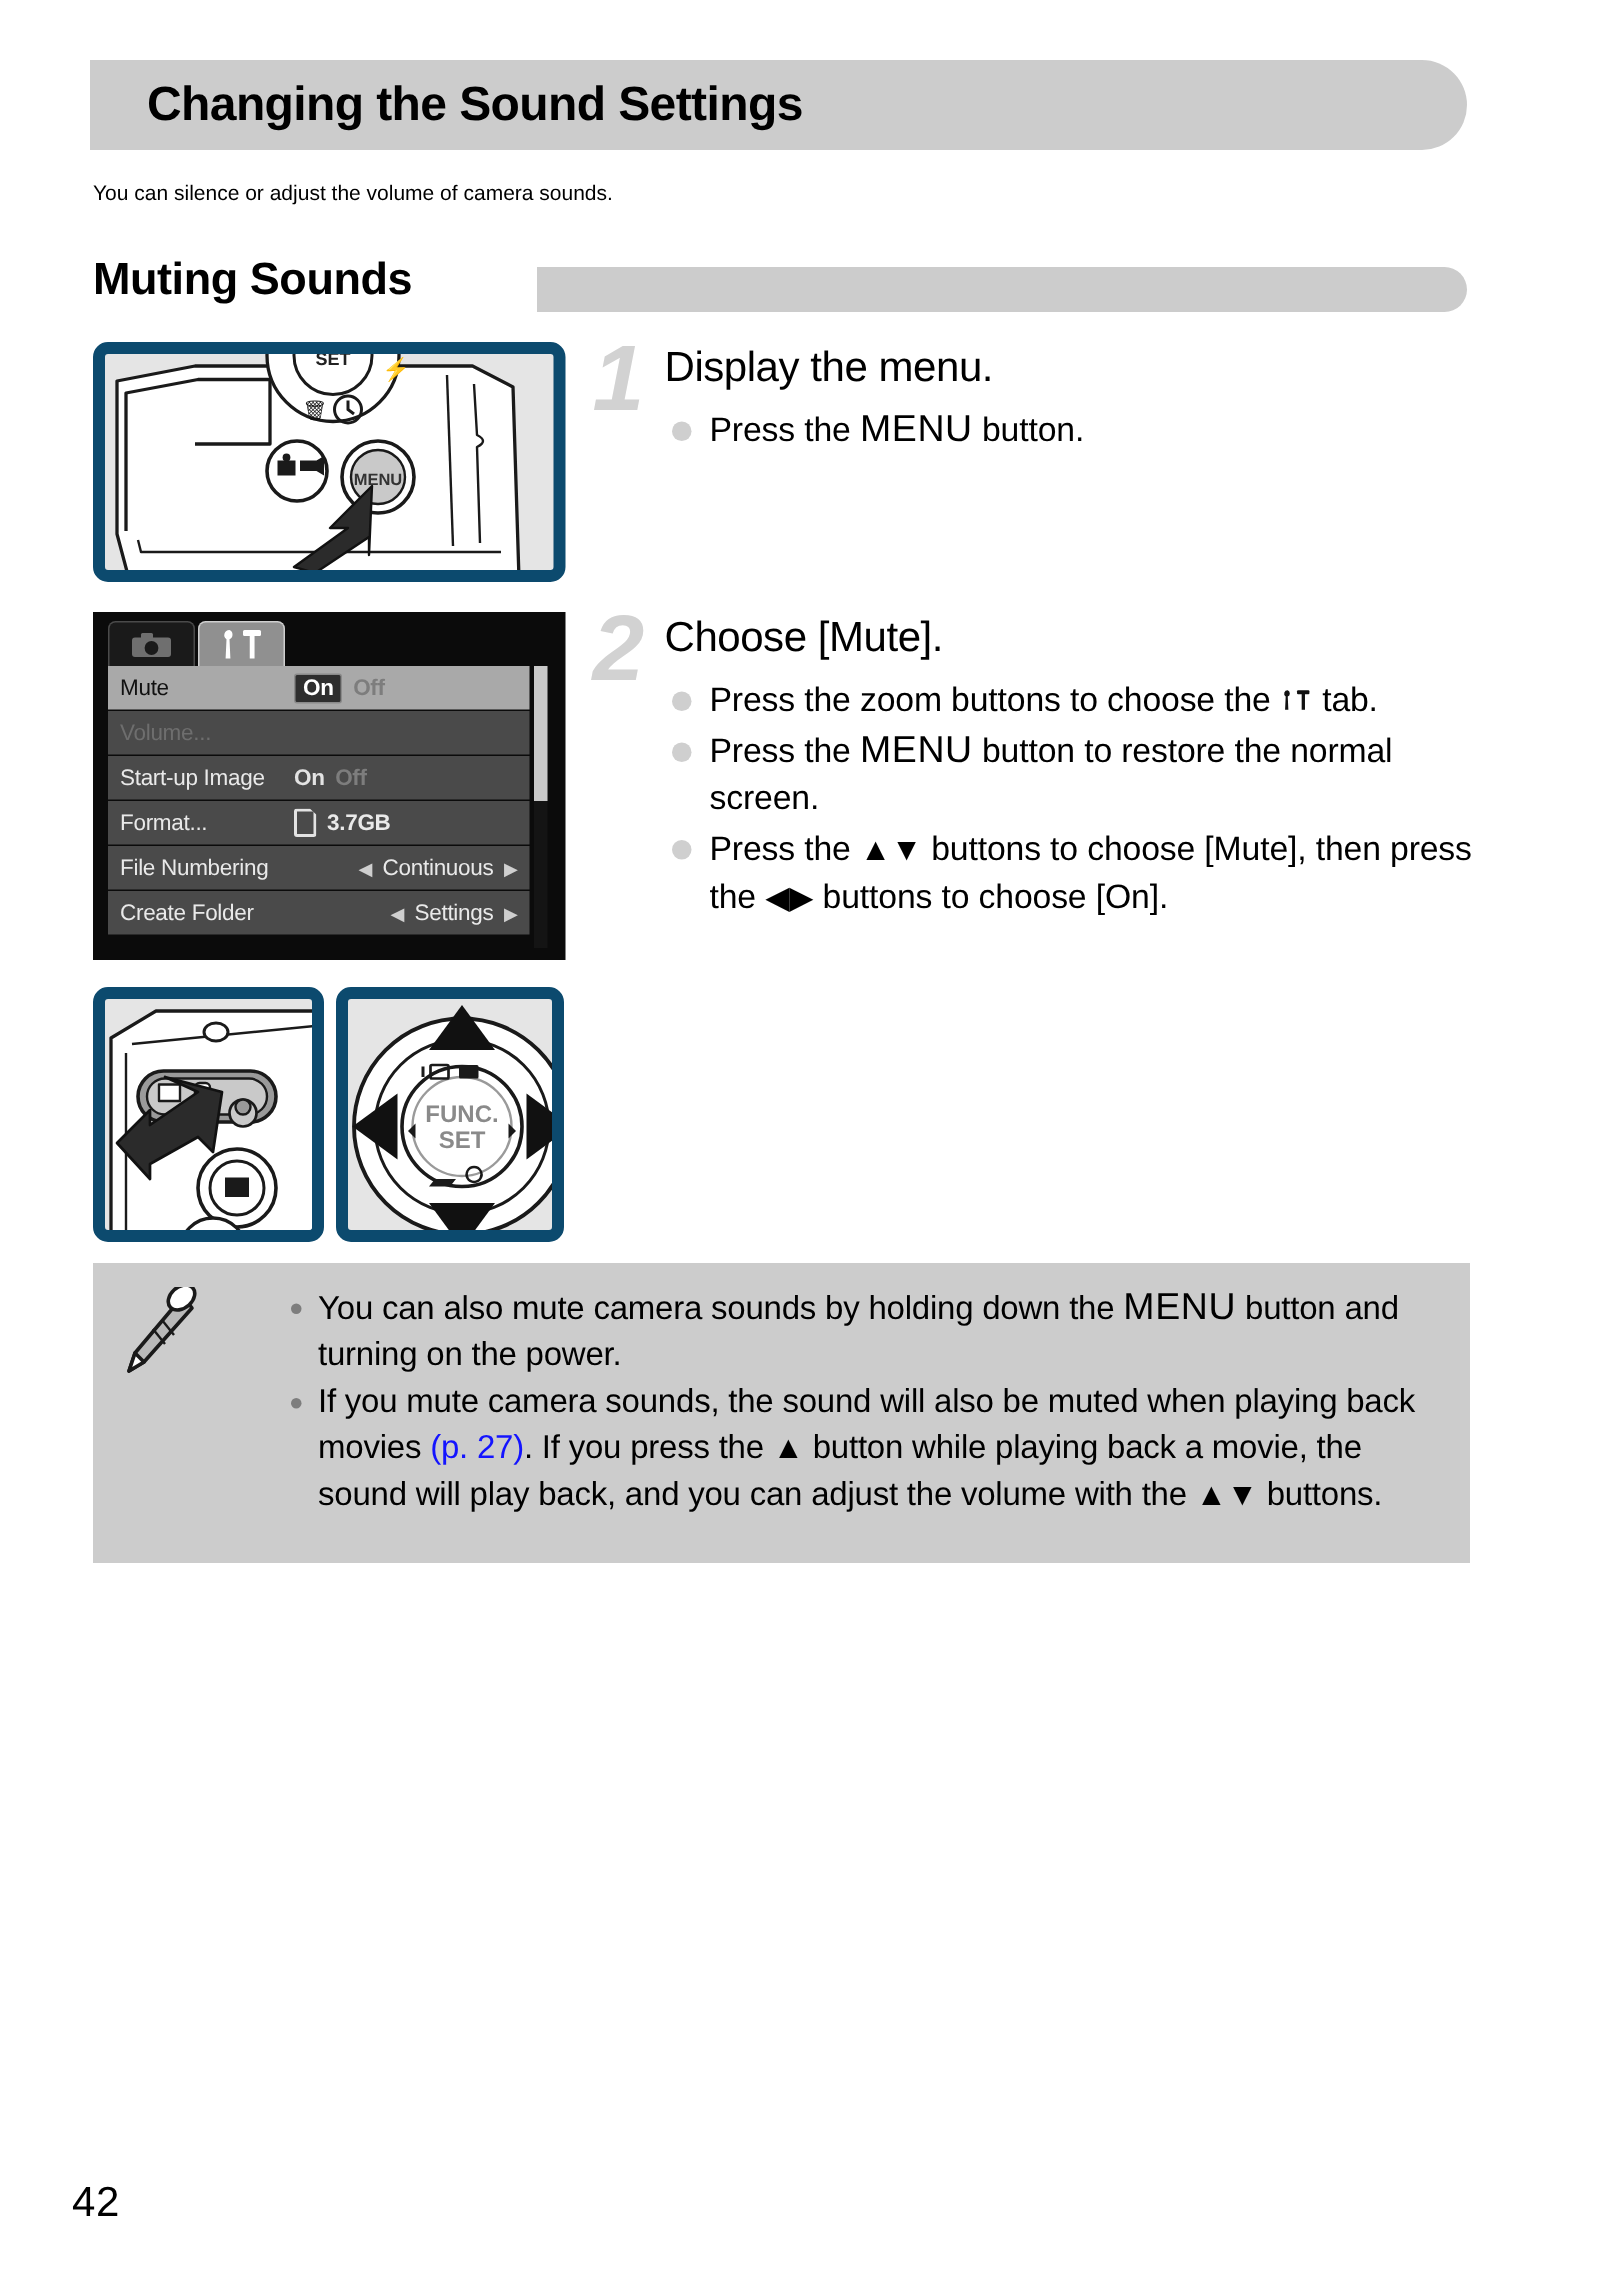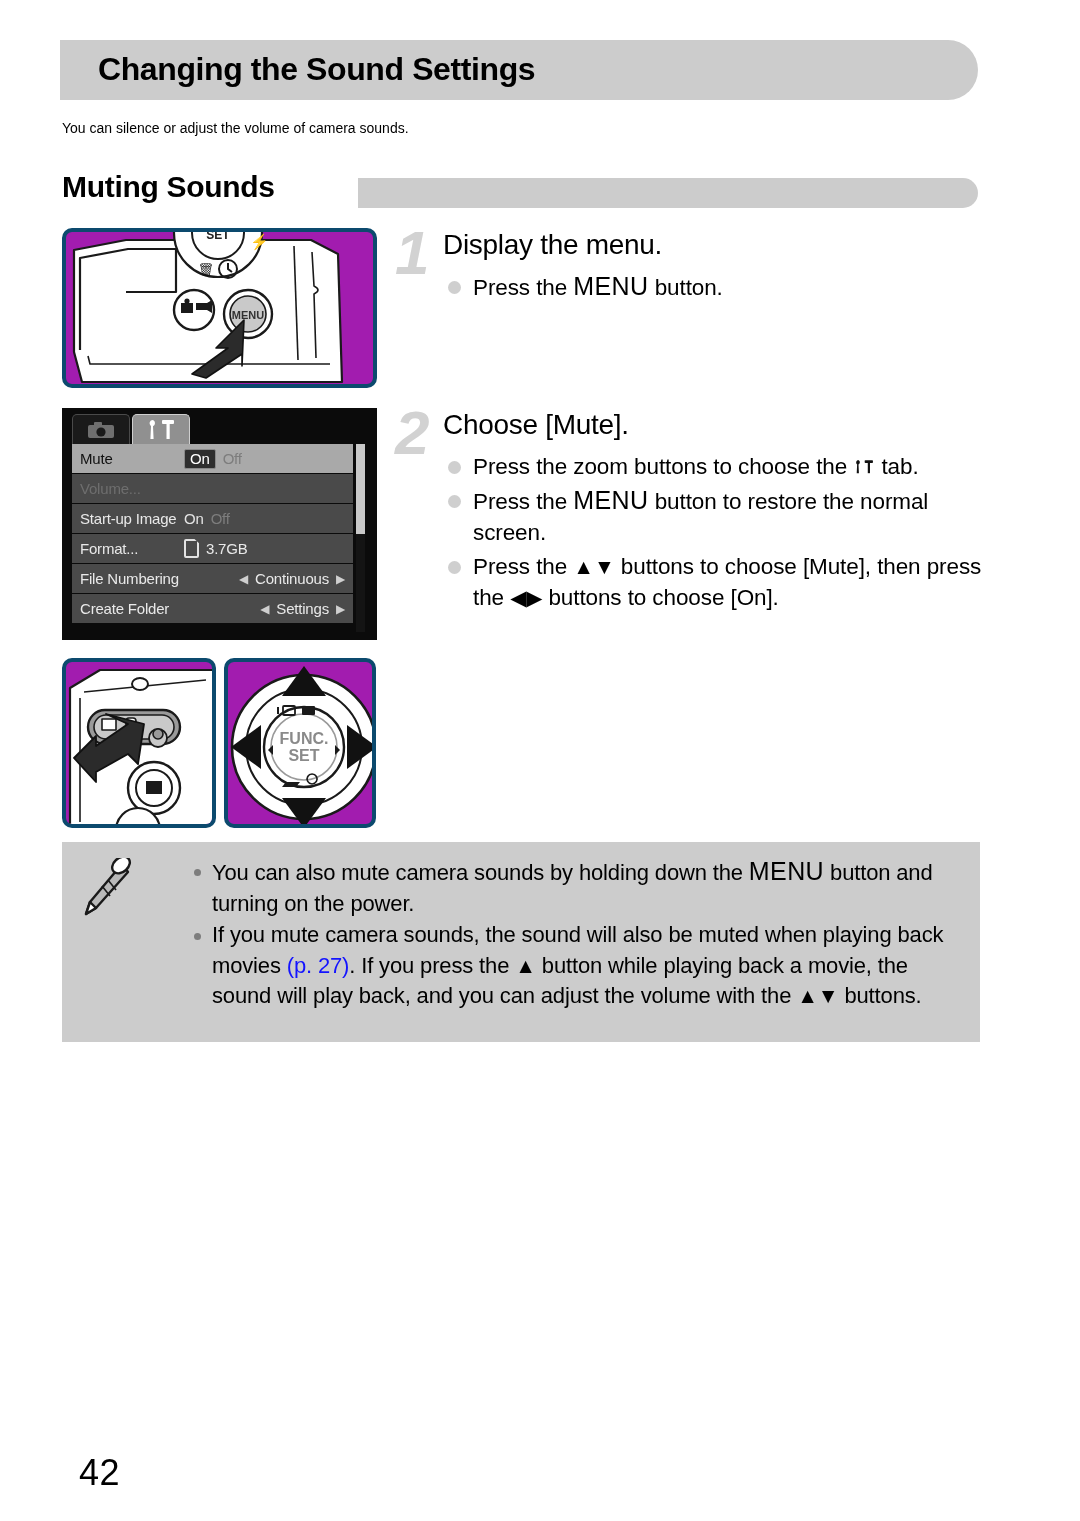--- a/index.html
+++ b/index.html
@@ -40,22 +40,22 @@
     background:#fff; padding-right:14px; z-index:2;
   }
   .section-head .sec-bar{
     position:absolute; right:0; top:6px; width:620px; height:30px;
     background:#cccccc; border-radius:0 15px 15px 0;
   }
 
   
   .fig{
     position:absolute;
-    background:#a21caf;
-    border:4px solid #0c4a6e;
+    background:#e5e5e5;
+    border:8px solid #0c4a6e;
     border-radius:10px;
     overflow:hidden;
   }
   .fig-camera{ left:62px; top:228px; width:315px; height:160px; }
   .fig-zoom  { left:62px; top:658px; width:154px; height:170px; }
   .fig-pad   { left:224px; top:658px; width:152px; height:170px; }
 
   
   .menu-shot{
     position:absolute; left:62px; top:408px; width:315px; height:232px;
@@ -81,21 +81,21 @@
     background:#4a4a4a;
     display:flex; align-items:center;
     padding:0 6px 0 8px;
     font-size:15px; color:#e9e9e9;
     letter-spacing:-0.2px;
   }
   .m-row.sel{ background:#a9a9a9; color:#111; }
   .m-row.dim{ color:#6e6e6e; }
   .m-label{ flex:0 0 auto; }
   .m-value{ position:absolute; right:8px; display:flex; align-items:center; gap:7px; }
-  .m-value.centered{ right:auto; left:112px; }
+  .m-value.centered{ right:auto; left:124px;font-weight:bold; }
   .onbox{
     background:#2e2e2e; color:#fff; padding:0px 5px 1px 5px;
     border:1px solid #8a8a8a; border-radius:2px; line-height:17px;
   }
   .offtxt{ color:#7d7d7d; }
   .onplain{ color:#e3e3e3; }
   .arrow-l, .arrow-r{ color:#cfcfcf; font-size:12px; }
   .scroll-track{
     position:absolute; right:12px; top:36px; width:9px; height:188px;
     background:#141414;
@@ -143,22 +143,22 @@
   .note-body{ position:absolute; left:128px; top:14px; right:16px; }
   .note-li{ position:relative; padding-left:22px; margin-bottom:1px;
             font-size:22px; line-height:30.5px; letter-spacing:-0.15px; }
   .note-li::before{
     content:""; position:absolute; left:4px; top:13px;
     width:7px; height:7px; border-radius:50%; background:#7d7d7d;
   }
   .pref{ color:#1414ff; }
 
   .page-no{
-    position:absolute; left:79px; top:1452px;
-    font-size:36px; letter-spacing:0.5px;
+    position:absolute; left:48px; top:1452px;
+    font-size:28px; letter-spacing:0.5px;
   }
 </style>
 </head>
 <body>
 
 <div class="title-bar">
   <div class="title-text">Changing the Sound Settings</div>
 </div>
 
 <div class="intro">You can silence or adjust the volume of camera sounds.</div>

